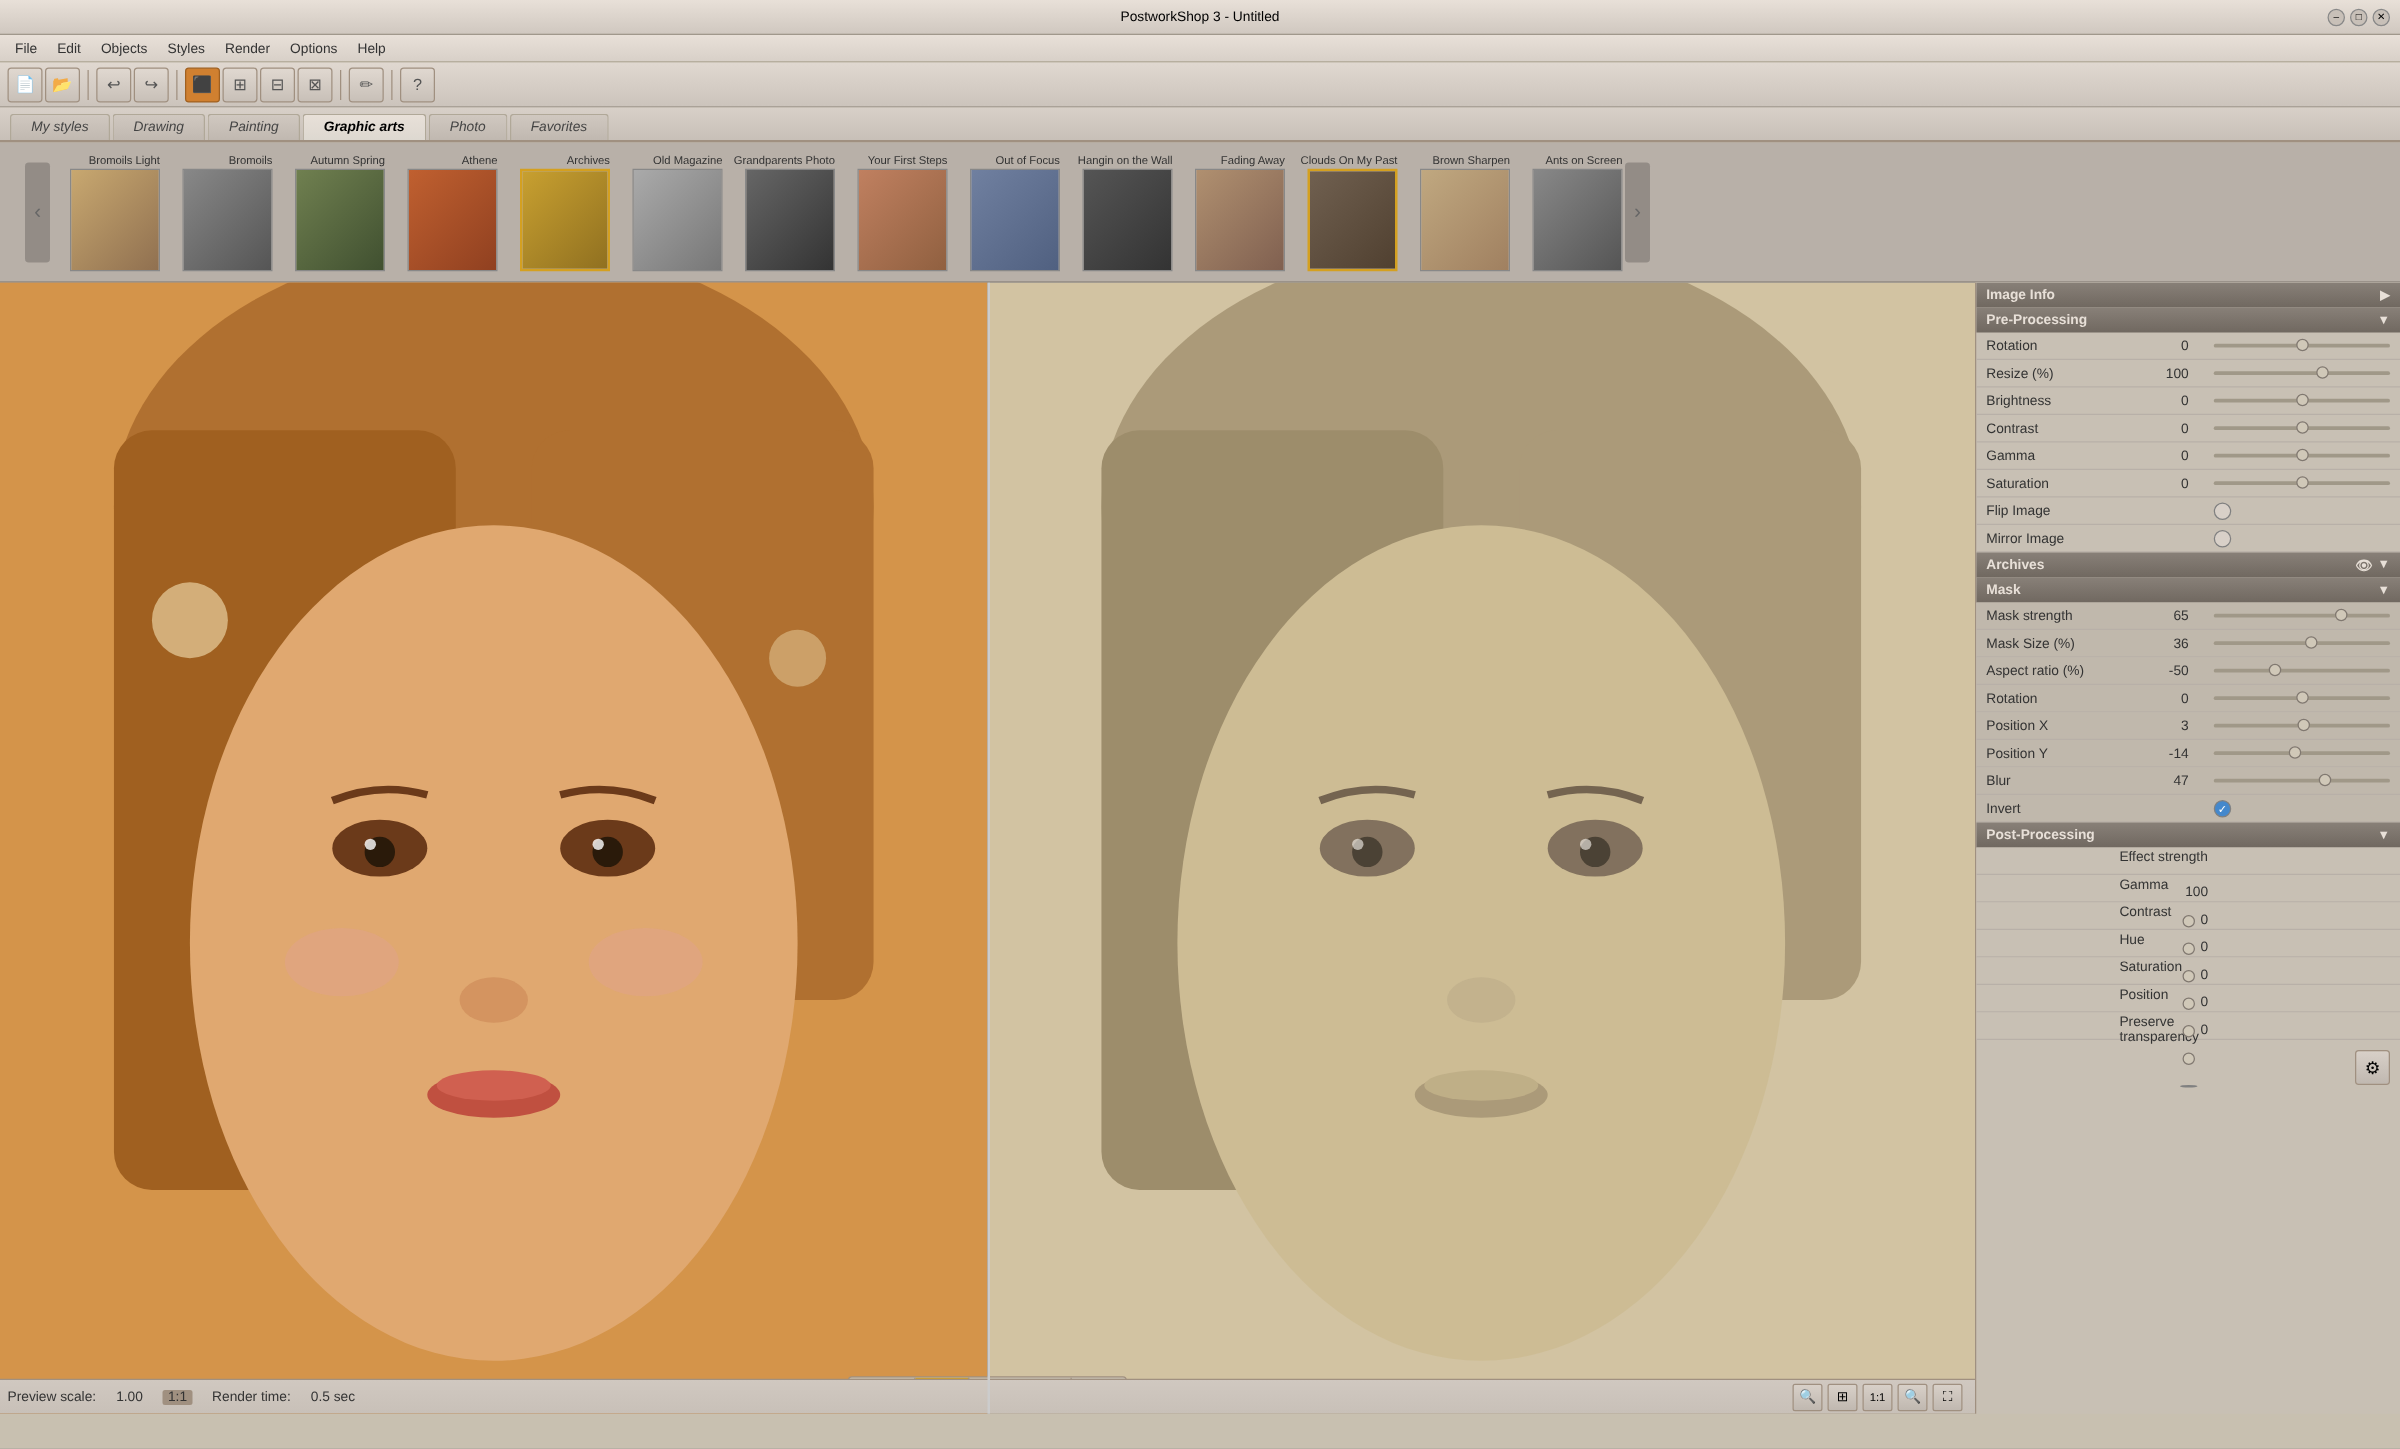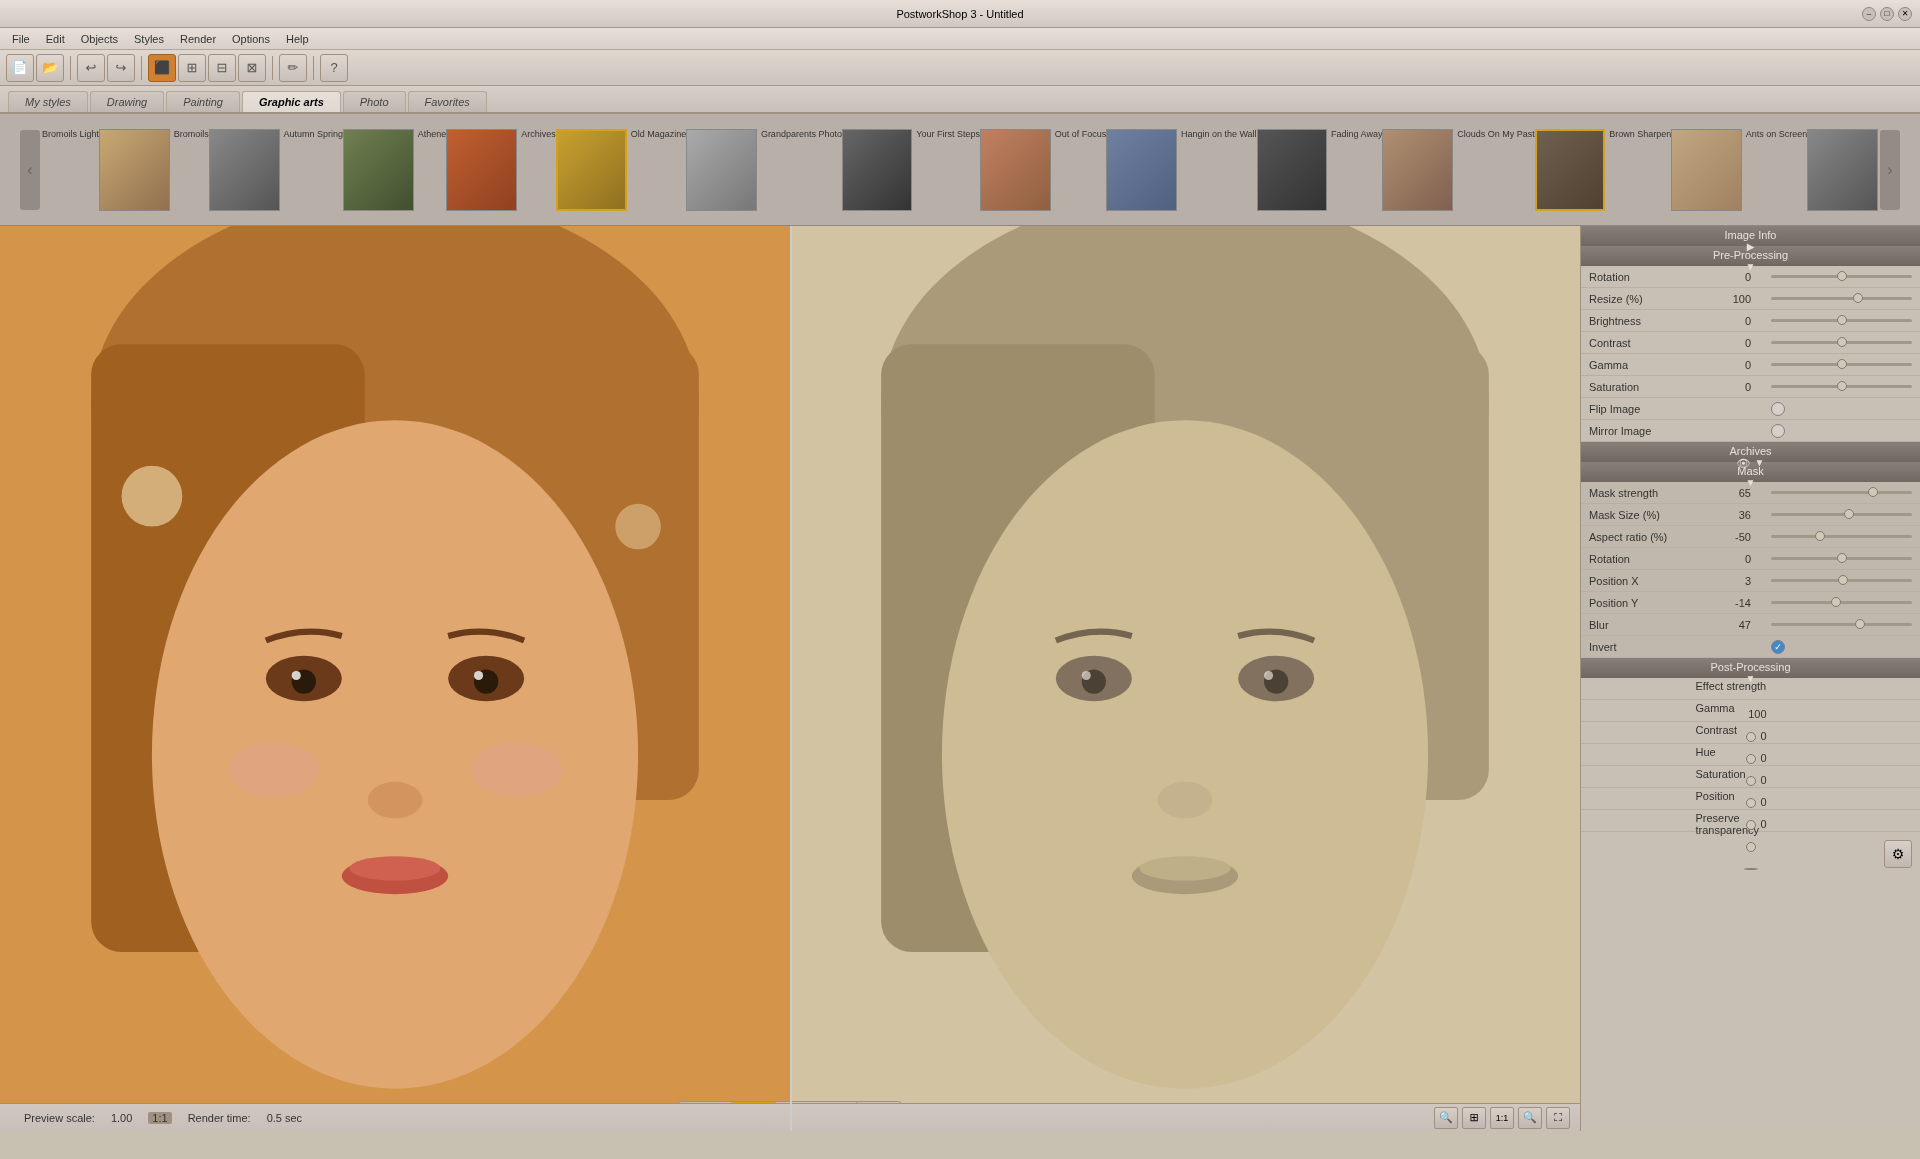--- a/index.html
+++ b/index.html
@@ -106,22 +106,22 @@
       height: 112px;
       display: flex;
       align-items: center;
       padding: 0 20px;
       gap: 0;
       overflow: hidden;
       border-bottom: 1px solid #908880;
     }
     .style-item {
       display: flex;
-      flex-direction: row;
-      align-items: flex-start;
+      flex-direction: column;
+      align-items: flex-end;
       min-width: 90px;
       cursor: pointer;
       padding: 2px;
     }
     .style-item.active .style-thumb-wrap {
       border: 2px solid #d4a020;
       background: #d4a020;
     }
     .style-label {
       font-size: 9px;
@@ -240,21 +240,21 @@
     .view-btn:last-child { border-right: none; }
     .view-btn.active { background: #d4a020; color: #fff; }
 
     
     #statusbar {
       height: 28px;
       background: linear-gradient(to bottom, #d0c8c0, #c8c0b8);
       border-top: 1px solid #a09080;
       display: flex;
       align-items: center;
-      padding: 0 24px;
+      padding: 0 6px;
       gap: 16px;
       position: absolute;
       bottom: 0; left: 0;
       width: calc(1920px - 340px);
     }
     .status-text { font-size: 11px; color: #333; }
     .status-icons {
       position: absolute;
       right: 10px;
       display: flex; gap: 4px; align-items: center;
@@ -277,27 +277,26 @@
       overflow-y: auto;
       flex-shrink: 0;
     }
 
     
     .panel-section-header {
       background: linear-gradient(to bottom, #888078, #706860);
       color: #e8e0d8;
       padding: 3px 8px;
       font-size: 11px;
-      font-weight: normal;
+      font-weight: bold;
       display: flex;
       align-items: center;
       justify-content: space-between;
       cursor: pointer;
       height: 20px;
-      flex-direction: column;
     }
     .panel-section-header .section-icons {
       display: flex; gap: 4px;
     }
     .panel-section-header .chevron { font-size: 10px; }
 
     .panel-row {
       display: flex;
       align-items: center;
       padding: 2px 8px;

